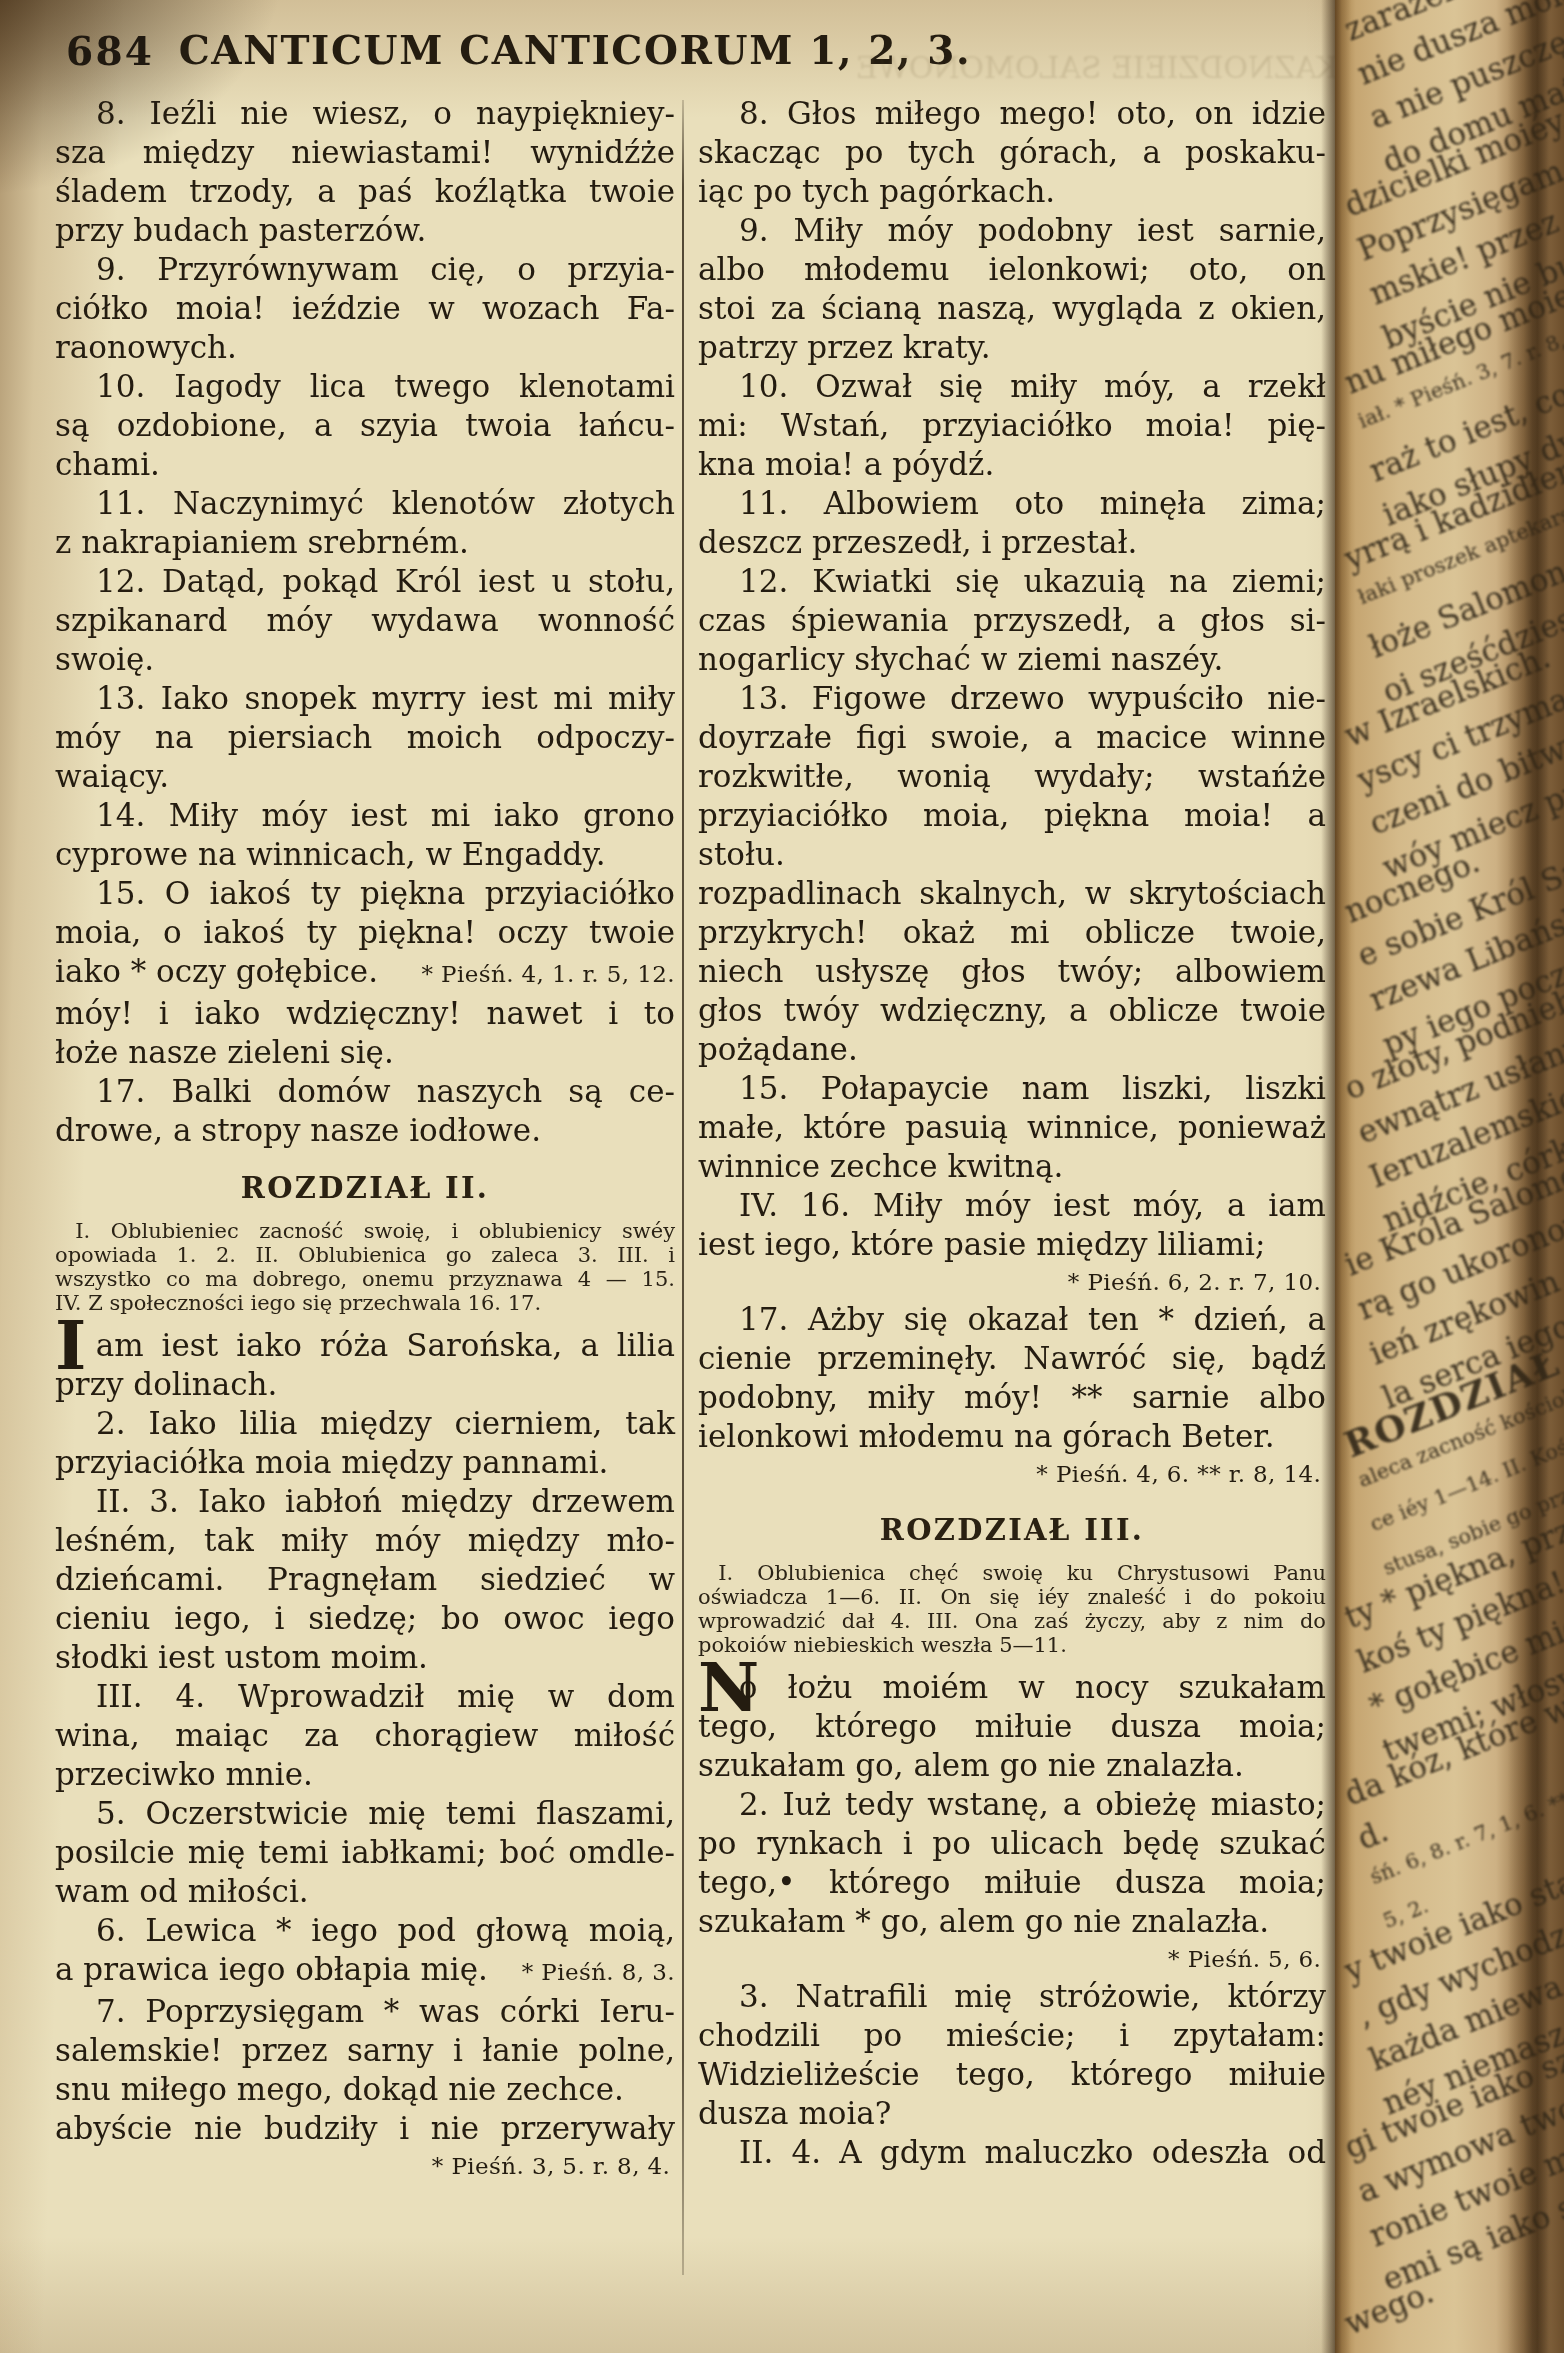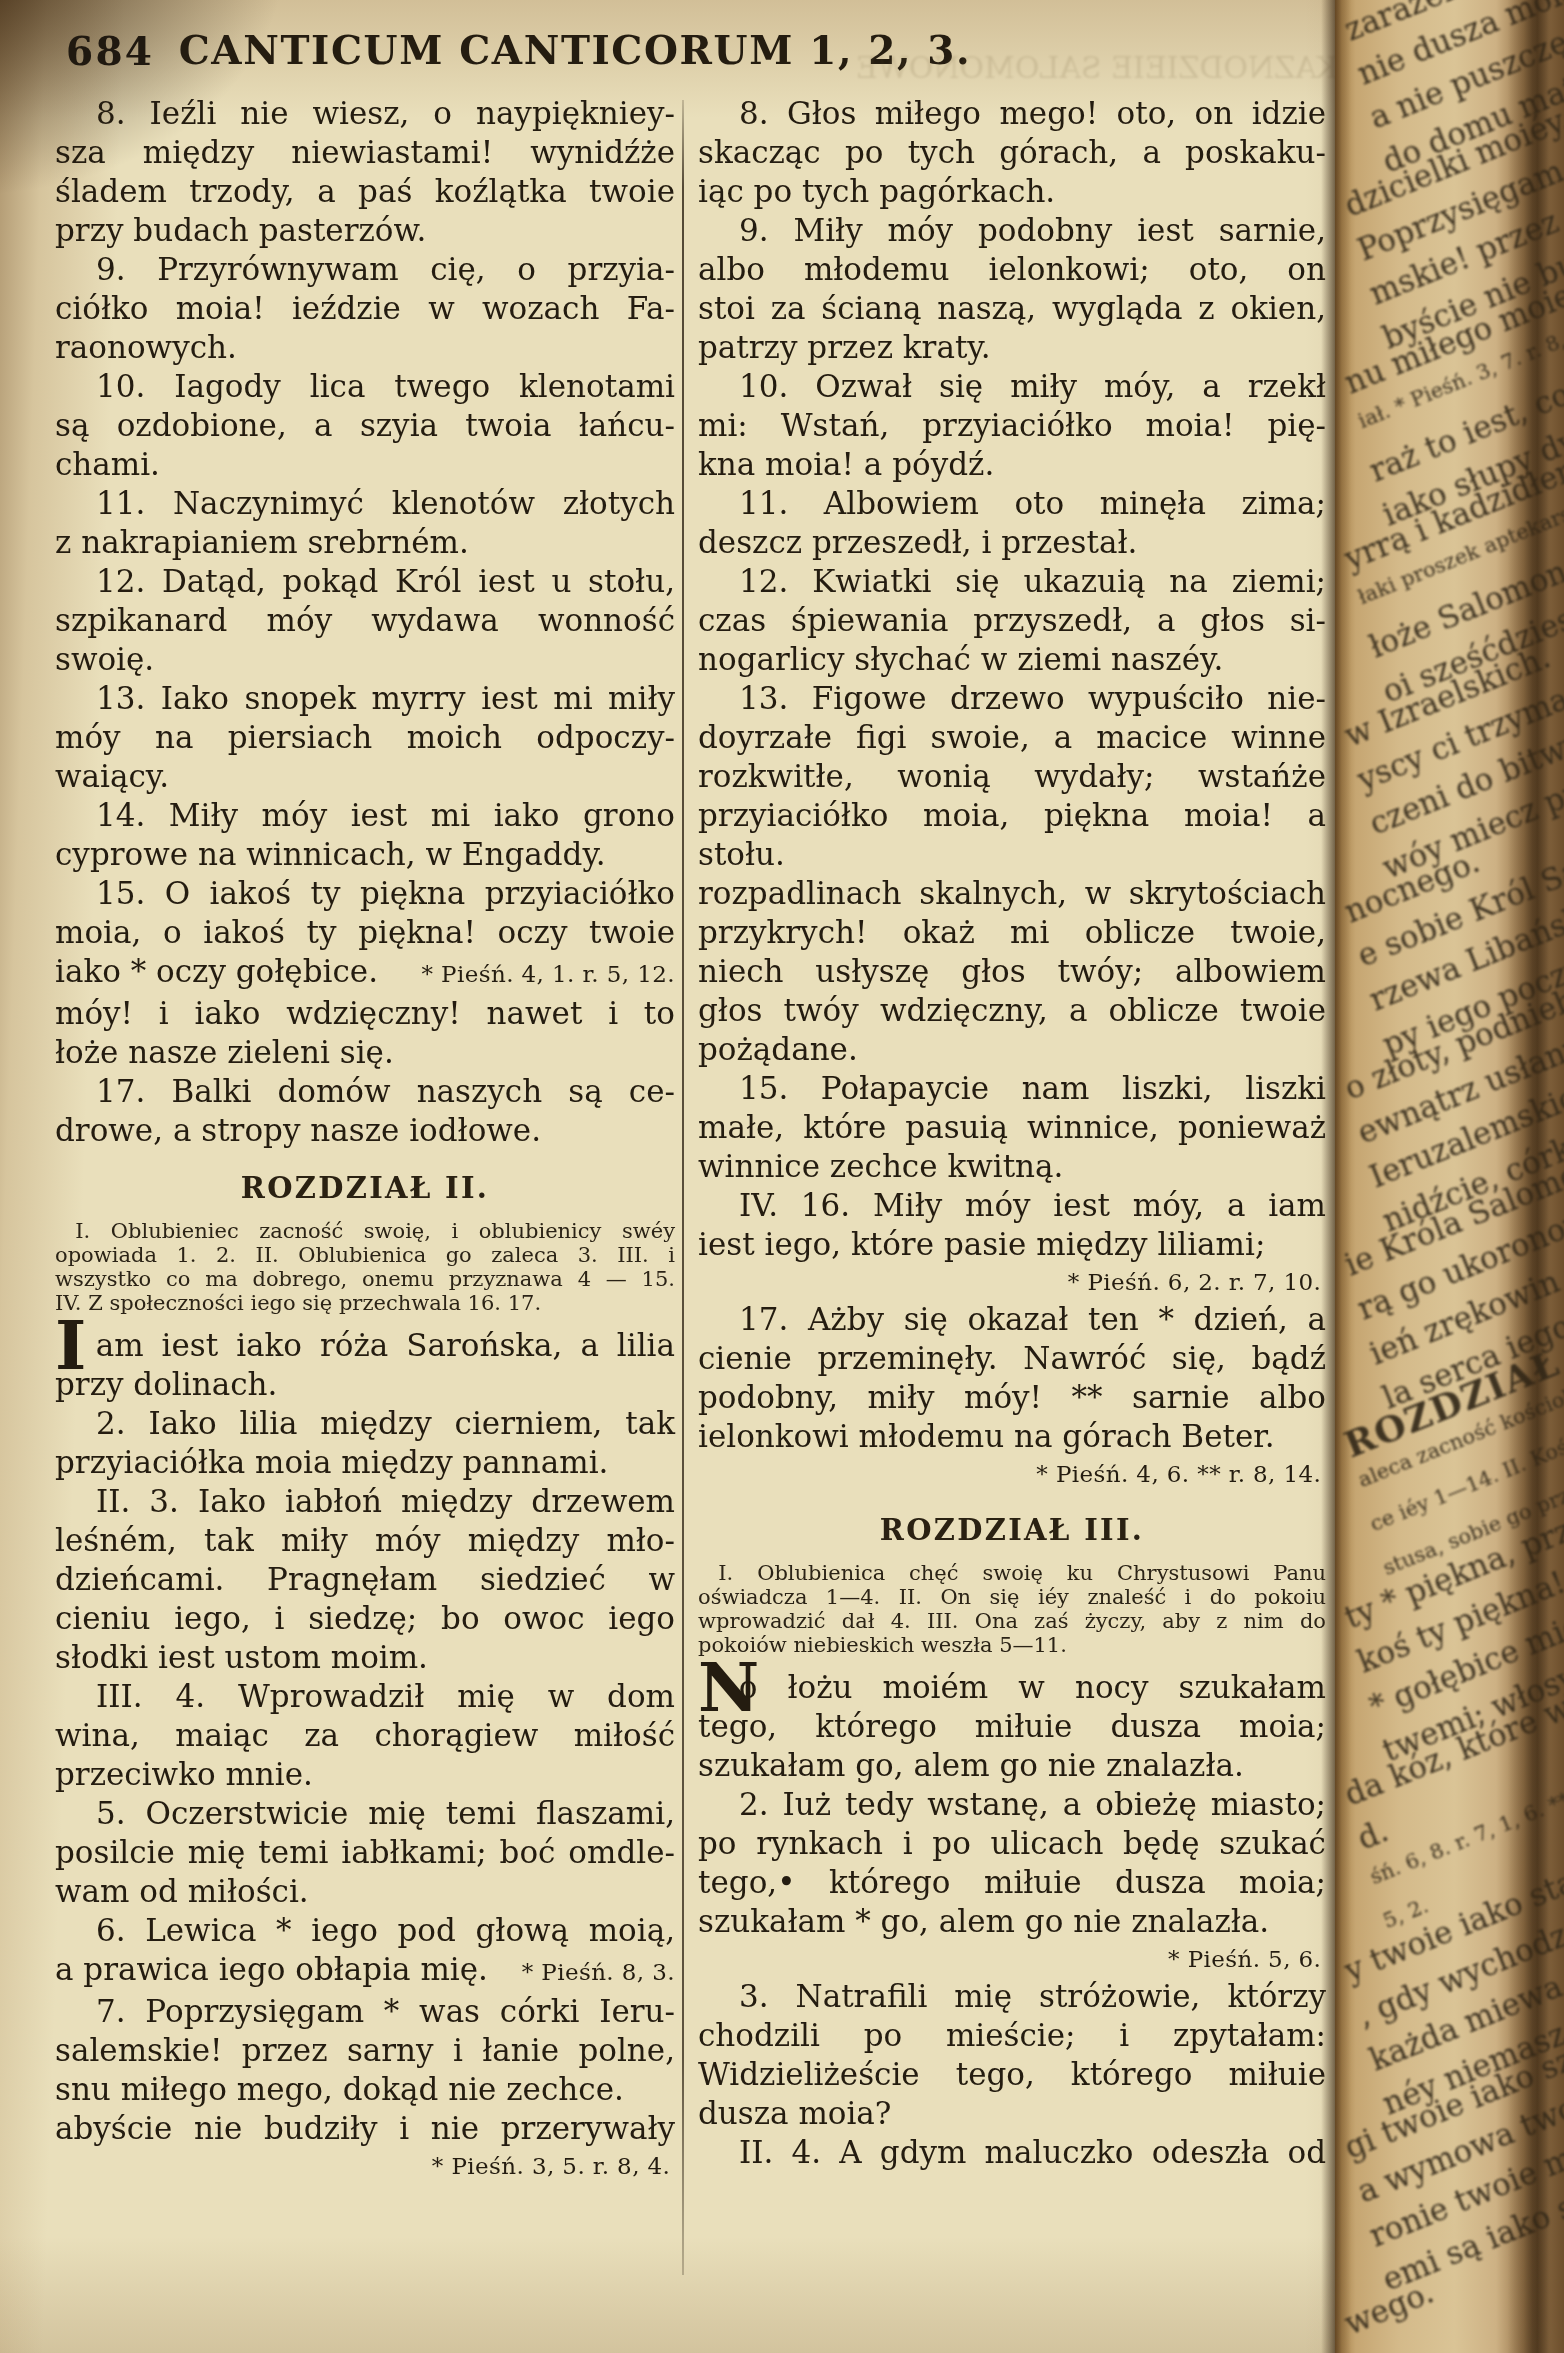--- a/index.html
+++ b/index.html
@@ -232,21 +232,21 @@
         <div class="verse">
           <div class="line first">17. Ażby się okazał ten * dzień, a</div>
           <div class="line">cienie przeminęły.  Nawróć się, bądź</div>
           <div class="line">podobny, miły móy! ** sarnie albo</div>
           <div class="line lastl">ielonkowi młodemu na górach Beter.</div>
         </div>
         <div class="refline">* Pieśń. 4, 6.   ** r. 8, 14.</div>
         <div class="heading">ROZDZIAŁ III.</div>
         <div class="summary">
           <div class="summary-line first">I. Oblubienica chęć swoię ku Chrystusowi Panu</div>
-          <div class="summary-line">oświadcza 1—4.  II. On się iéy znaleść i do pokoiu</div>
+          <div class="summary-line">oświadcza 1—6.  II. On się iéy znaleść i do pokoiu</div>
           <div class="summary-line">wprowadzić dał 4.  III. Ona zaś życzy, aby z nim do</div>
           <div class="summary-line lastl">pokoiów niebieskich weszła 5—11.</div>
         </div>
         <div class="verse">
           <div class="line"><span class="dropcap">N</span>o łożu moiém w nocy szukałam</div>
           <div class="line">tego, którego miłuie dusza moia;</div>
           <div class="line lastl">szukałam go, alem go nie znalazła.</div>
         </div>
         <div class="verse">
           <div class="line first">2. Iuż tedy wstanę, a obieżę miasto;</div>

